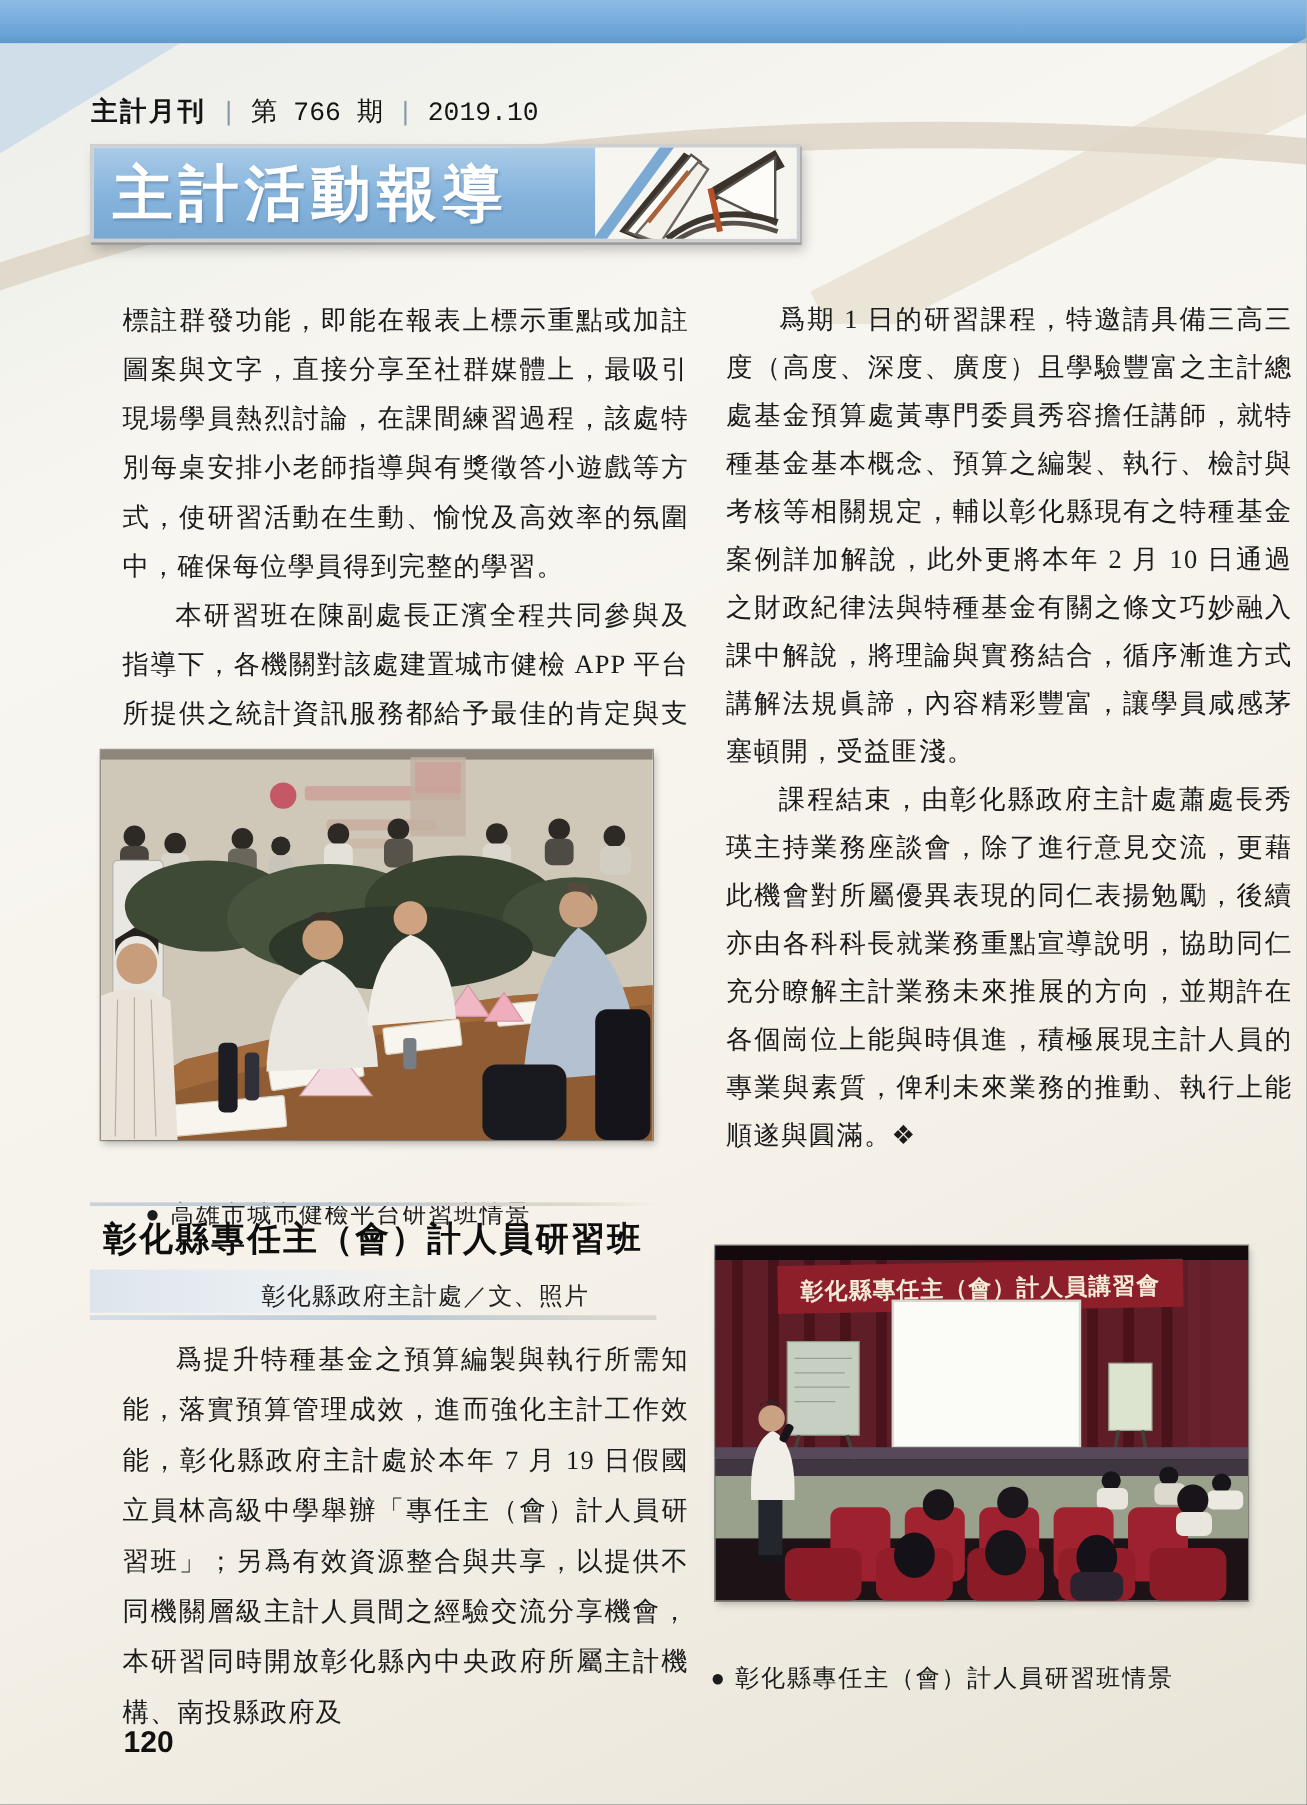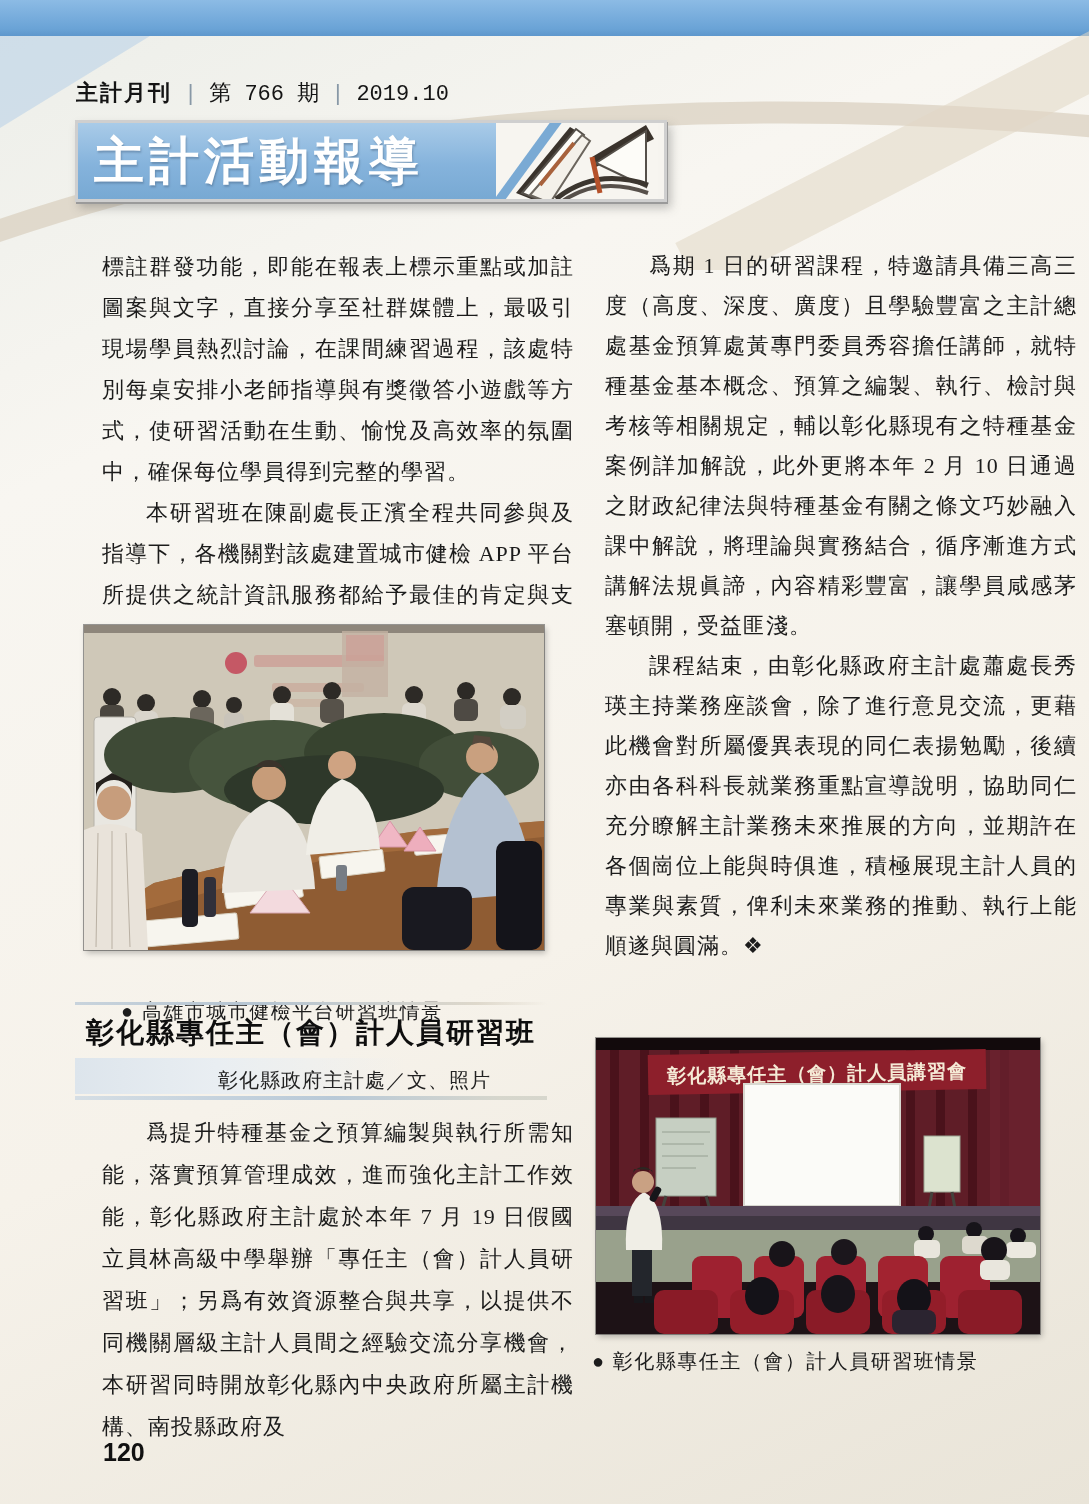--- a/index.html
+++ b/index.html
@@ -39,21 +39,21 @@
   .col-right { left:578px; top:246px; line-height:40px; }
 
   .photo { position:absolute; box-shadow:0 0 0 1px rgba(60,60,60,.5), 2px 3px 6px rgba(0,0,0,.25); }
   .photo1 { left:84px; top:625px; }
   .photo2 { left:596px; top:1038px; }
   .photo svg { display:block; }
 
   .caption { position:absolute; font-family:"Liberation Sans","DejaVu Sans",sans-serif;
     font-size:20px; letter-spacing:1.5px; color:#1c1c1c; }
   .caption1 { left:78px; top:998px;margin-left:43px; }
-  .caption2 { left:592px; top:1348px; }
+  .caption2 { left:592px; top:1385px; }
 
   .divider1 { position:absolute; left:75px; top:1002px; width:472px; height:3px;
     background:linear-gradient(90deg,#c8d3dc,#b5c4d1 40%,#ded8cb 85%,rgba(222,216,203,0)); }
   .article-title { position:absolute; left:75px; top:1014px; width:472px;
     font-family:Liberation Mono, monospace; font-weight:bold; font-size:28px;
     letter-spacing:2px; color:#0e0e0e; text-align:center; }
   .byline-band { position:absolute; left:75px; top:1058px; width:472px; height:36px;
     background:linear-gradient(90deg,#dde5ec 0%,#e9eef2 30%,rgba(247,245,240,0) 70%);
     display:flex; align-items:flex-end; justify-content:flex-end; }
   .byline { font-size:20px; letter-spacing:1px; padding-right:56px; color:#222; }

